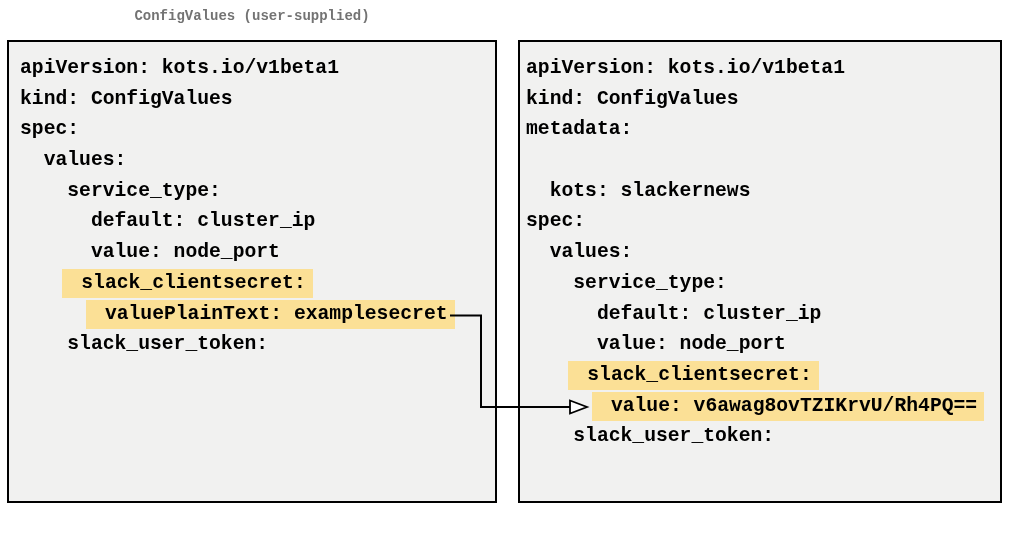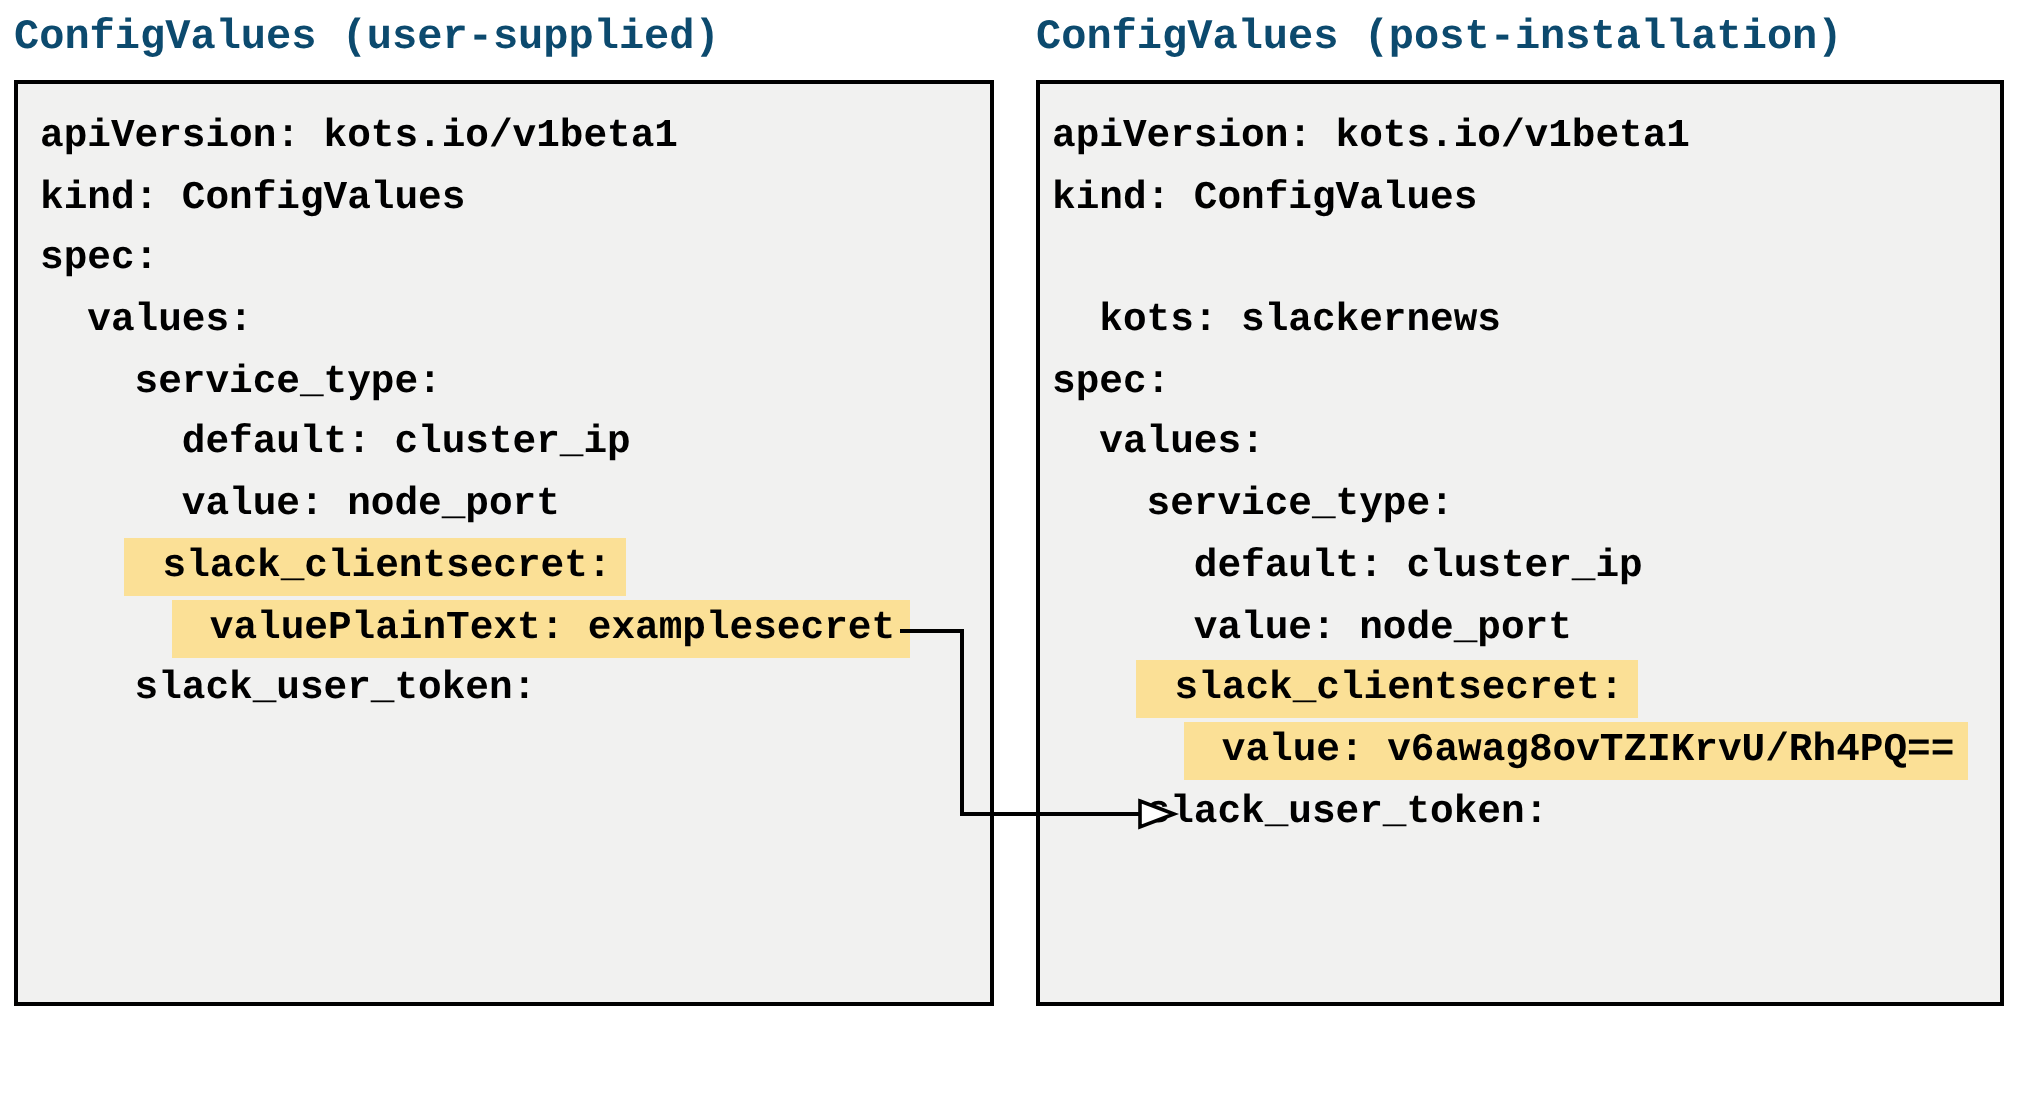--- a/index.html
+++ b/index.html
@@ -12,24 +12,24 @@
     position: relative;
     width: 1019px;
     height: 559px;
     background: #ffffff;
     overflow: hidden;
   }
   .panel-title {
     position: absolute;
     top: 8px;
     height: 28px;
-    font-size: 21px;
+    font-size: 14px;
     font-weight: 700;
-    color: #0c4a6e;
-    text-align: left;
+    color: #737373;
+    text-align: center;
     white-space: pre;
     letter-spacing: 0;
   }
   .panel-title.left  { left: 7px;   width: 490px; }
   .panel-title.right { left: 518px; width: 484px; }
   .panel {
     position: absolute;
     top: 40px;
     height: 463px;
     background: var(--panel-bg, #f1f1f0);
@@ -65,21 +65,20 @@
     pointer-events: none;
   }
 </style>
 </head>
 <body>
 
 <div class="stage">
 
   <div class="panel-title left">ConfigValues (user-supplied)</div>
 
-  <div class="panel-title right">ConfigValues (post-installation)</div>
 
   <div class="panel left">
     <div class="code" id="left-code">
         <div class="code-line"><span></span><span>apiVersion: kots.io/v1beta1</span></div>
         <div class="code-line"><span></span><span>kind: ConfigValues</span></div>
         <div class="code-line"><span></span><span>spec:</span></div>
         <div class="code-line"><span>  </span><span>values:</span></div>
         <div class="code-line"><span>    </span><span>service_type:</span></div>
         <div class="code-line"><span>      </span><span>default: cluster_ip</span></div>
         <div class="code-line"><span>      </span><span>value: node_port</span></div>
@@ -87,20 +86,21 @@
         <div class="code-line"><span>      </span><span class="hl">valuePlainText: examplesecret</span></div>
         <div class="code-line"><span>    </span><span>slack_user_token:</span></div>
         <div class="code-line"><span>      </span></div>
       </div>
   </div>
 
   <div class="panel right">
     <div class="code" id="right-code">
         <div class="code-line"><span></span><span>apiVersion: kots.io/v1beta1</span></div>
         <div class="code-line"><span></span><span>kind: ConfigValues</span></div>
+        <div class="code-line"><span></span><span>metadata:</span></div>
         <div class="code-line"><span>  </span></div>
         <div class="code-line"><span>  </span><span>kots: slackernews</span></div>
         <div class="code-line"><span></span><span>spec:</span></div>
         <div class="code-line"><span>  </span><span>values:</span></div>
         <div class="code-line"><span>    </span><span>service_type:</span></div>
         <div class="code-line"><span>      </span><span>default: cluster_ip</span></div>
         <div class="code-line"><span>      </span><span>value: node_port</span></div>
         <div class="code-line"><span>    </span><span class="hl">slack_clientsecret:</span></div>
         <div class="code-line"><span>      </span><span class="hl">value: v6awag8ovTZIKrvU/Rh4PQ==</span></div>
         <div class="code-line"><span>    </span><span>slack_user_token:</span></div>

